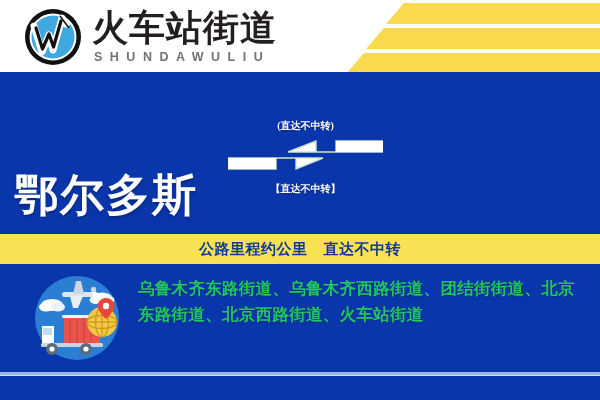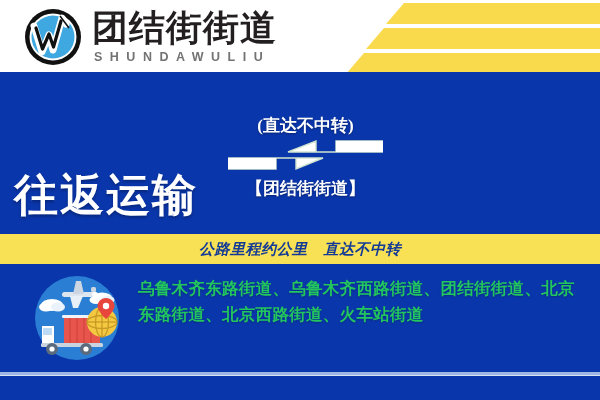--- a/index.html
+++ b/index.html
@@ -91,21 +91,21 @@
   .city-dest { left: 390px; }
 
   .mid {
     position: absolute;
     left: 228px; top: 46px;
     width: 155px; height: 100px;
     text-align: center;
   }
   .mid-top, .mid-bottom {
     color: #ffffff;
-    font-size: 17px;
+    font-size: 10px;
     font-weight: bold;
     line-height: 16px;
     white-space: nowrap;
     letter-spacing: 0px;
     font-family: "Liberation Serif", "DejaVu Serif", serif;
     text-shadow: 0 1px 2px rgba(0,0,0,0.35);
   }
   .mid-top { margin-top: 0px; }
   .arrow-box {
     position: relative;
@@ -116,21 +116,20 @@
 
   
   .yellow-band {
     position: absolute;
     left: 0; top: 234px;
     width: 600px; height: 30px;
     background: #f9e155;
     display: flex;
     align-items: center;
     justify-content: center;
-    font-style: italic;
   }
   .yellow-band .txt {
     color: #123a96;
     font-size: 15px;
     font-weight: bold;
     letter-spacing: 0.5px;
     white-space: nowrap;
     font-family: "Liberation Serif", "DejaVu Serif", serif;
   }
   .yellow-band .gap { display: inline-block; width: 16px; }
@@ -198,42 +197,42 @@
         <svg width="62" height="62" viewBox="0 0 62 62">
           <circle cx="31" cy="31" r="28" fill="#111111"></circle>
           <circle cx="31" cy="31" r="23.5" fill="#ffffff"></circle>
           <circle cx="31" cy="31" r="21.5" fill="#40a8e0"></circle>
           <path d="M12 20 L20 46 L27 29 L31 44 L40 12 L44 18" stroke="#ffffff" stroke-width="7" fill="none" stroke-linecap="round" stroke-linejoin="round"></path>
           <path d="M14 22 L20.5 43 L27 28 L31.5 41 L39 15" stroke="#111111" stroke-width="3.2" fill="none" stroke-linecap="round" stroke-linejoin="round"></path>
           <path d="M38 10 L47 22" stroke="#111111" stroke-width="1.6"></path>
         </svg>
       </div>
       <div class="brand-block">
-        <div class="brand-cn">团结街街道</div>
+        <div class="brand-cn">火车站街道</div>
         <div class="brand-en">SHUNDAWULIU</div>
       </div>
     </div>
   </div>
 
   <div class="route">
-    <div class="city city-origin">往返运输</div>
+    <div class="city city-origin">鄂尔多斯</div>
 
     <div class="mid">
       <div class="mid-top">(直达不中转)</div>
 
       <div class="arrow-box">
         <svg width="155" height="34" viewBox="0 0 155 34">
           <polygon points="155,2 108,2 108,13 88,13 88,2 60,13 155,13" fill="#ffffff" stroke="#cfe3cf" stroke-width="1.4"></polygon>
           <polygon points="0,30 48,30 48,19 68,19 68,30 95,19 0,19" fill="#ffffff" stroke="#cfe3cf" stroke-width="1.4"></polygon>
           <polygon points="60,13 155,13 155,2 108,2 108,13" fill="#ffffff"></polygon>
           <polygon points="95,19 0,19 0,30 48,30 48,19" fill="#ffffff"></polygon>
         </svg>
       </div>
 
-      <div class="mid-bottom">【团结街街道】</div>
+      <div class="mid-bottom">【直达不中转】</div>
     </div>
 
   </div>
 
   <div class="yellow-band">
     <span class="txt">公路里程约公里</span>
     <span class="gap"></span>
     <span class="txt">直达不中转</span>
   </div>
 

